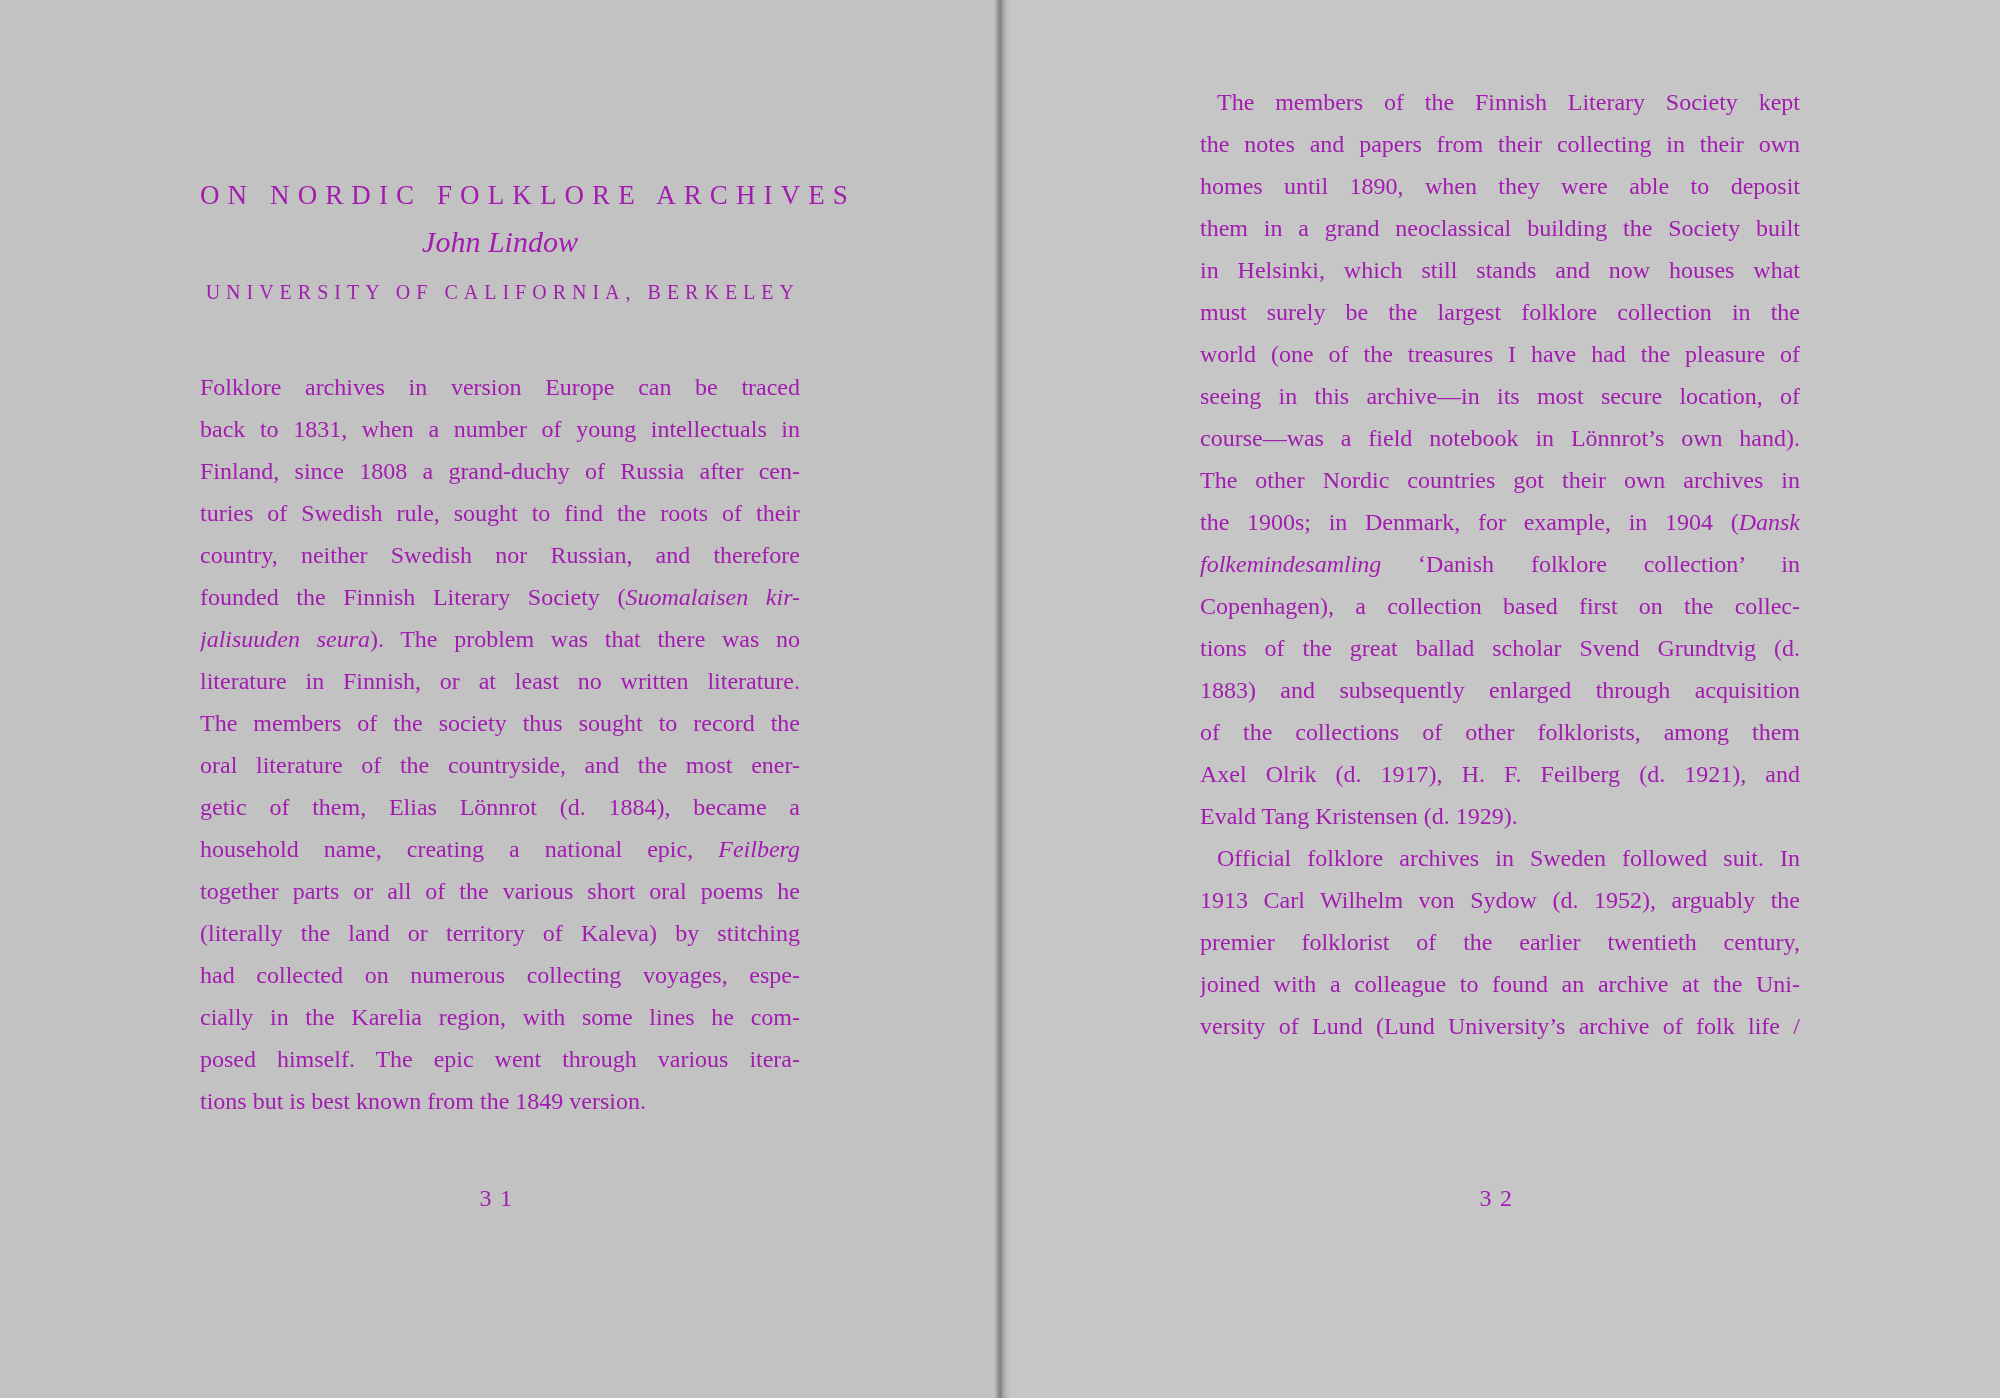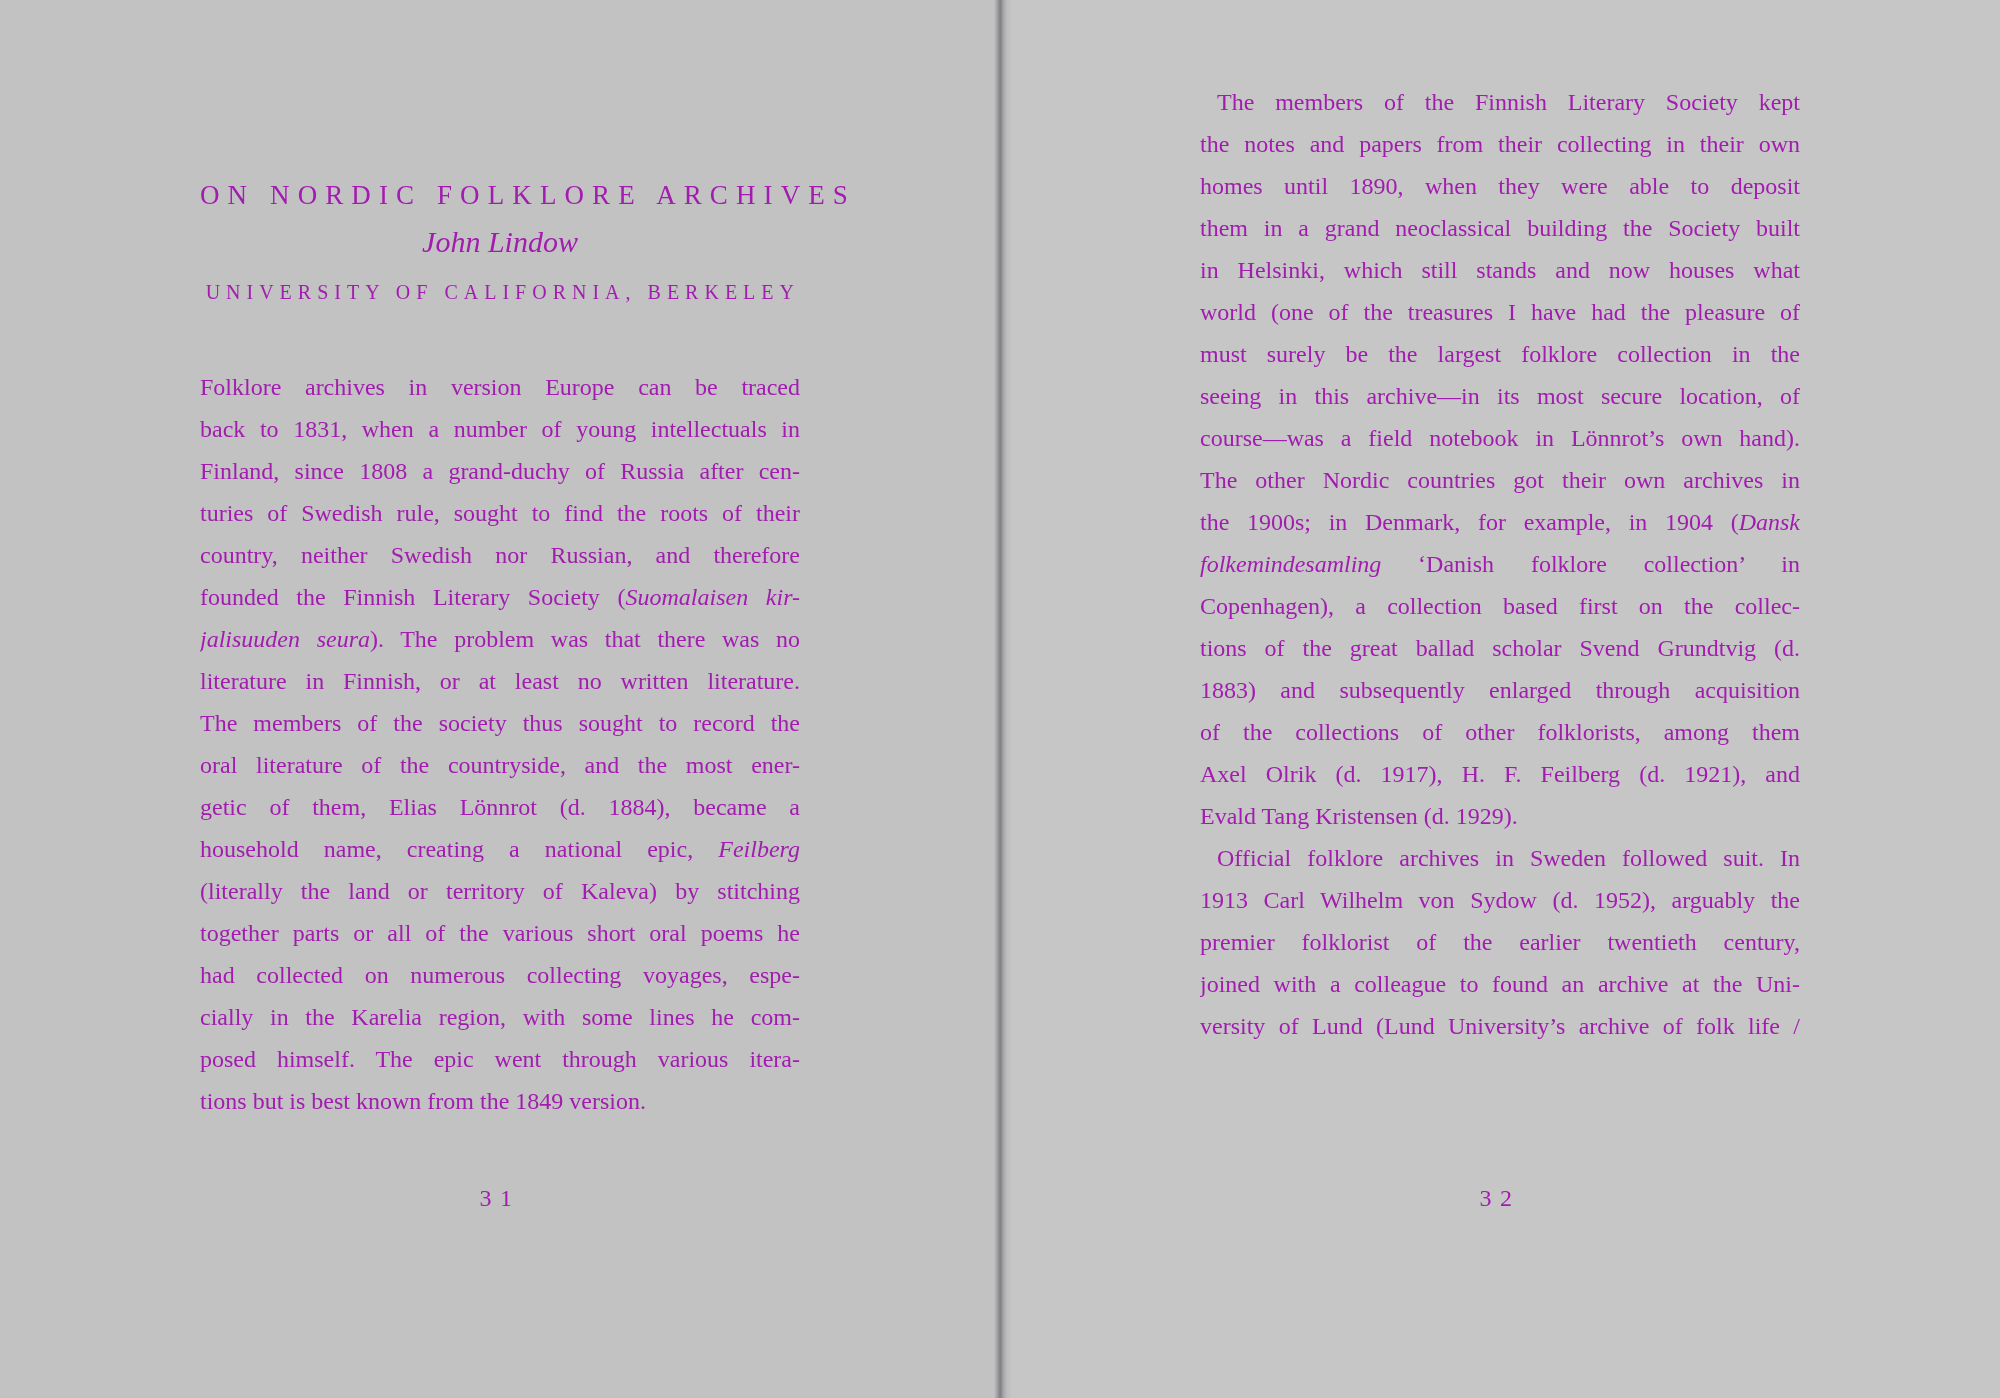--- a/index.html
+++ b/index.html
@@ -100,43 +100,43 @@
             <div class="line"><span>Finland, since 1808 a grand-duchy of Russia after cen-</span></div>
             <div class="line"><span>turies of Swedish rule, sought to find the roots of their</span></div>
             <div class="line"><span>country, neither Swedish nor Russian, and therefore</span></div>
             <div class="line"><span>founded the Finnish Literary Society (</span><i>Suomalaisen kir-</i></div>
             <div class="line"><i>jalisuuden seura</i><span>). The problem was that there was no</span></div>
             <div class="line"><span>literature in Finnish, or at least no written literature.</span></div>
             <div class="line"><span>The members of the society thus sought to record the</span></div>
             <div class="line"><span>oral literature of the countryside, and the most ener-</span></div>
             <div class="line"><span>getic of them, Elias Lönnrot (d. 1884), became a</span></div>
             <div class="line"><span>household name, creating a national epic, </span><i>Feilberg</i></div>
+            <div class="line"><span>together parts or all of the various short oral poems he</span></div>
             <div class="line"><span>(literally the land or territory of Kaleva) by stitching</span></div>
-            <div class="line"><span>together parts or all of the various short oral poems he</span></div>
             <div class="line"><span>had collected on numerous collecting voyages, espe-</span></div>
             <div class="line"><span>cially in the Karelia region, with some lines he com-</span></div>
             <div class="line"><span>posed himself. The epic went through various itera-</span></div>
             <div class="line last"><span>tions but is best known from the 1849 version.</span></div>
           </div>
         </div>
     </div>
     <div class="page-num">31</div>
   </div>
 
   <div class="page page-right">
     <div class="block rp-body">
       <div>
           <div class="para">
             <div class="line indent"><span>The members of the Finnish Literary Society kept</span></div>
             <div class="line"><span>the notes and papers from their collecting in their own</span></div>
             <div class="line"><span>homes until 1890, when they were able to deposit</span></div>
             <div class="line"><span>them in a grand neoclassical building the Society built</span></div>
             <div class="line"><span>in Helsinki, which still stands and now houses what</span></div>
+            <div class="line"><span>must surely be the largest folklore collection in the</span></div>
             <div class="line"><span>world (one of the treasures I have had the pleasure of</span></div>
-            <div class="line"><span>must surely be the largest folklore collection in the</span></div>
             <div class="line"><span>seeing in this archive—in its most secure location, of</span></div>
             <div class="line"><span>course—was a field notebook in Lönnrot’s own hand).</span></div>
             <div class="line"><span>The other Nordic countries got their own archives in</span></div>
             <div class="line"><span>the 1900s; in Denmark, for example, in 1904 (</span><i>Dansk</i></div>
             <div class="line"><i>folkemindesamling</i><span> ‘Danish folklore collection’ in</span></div>
             <div class="line"><span>Copenhagen), a collection based first on the collec-</span></div>
             <div class="line"><span>tions of the great ballad scholar Svend Grundtvig (d.</span></div>
             <div class="line"><span>1883) and subsequently enlarged through acquisition</span></div>
             <div class="line"><span>of the collections of other folklorists, among them</span></div>
             <div class="line"><span>Axel Olrik (d. 1917), H. F. Feilberg (d. 1921), and</span></div>

